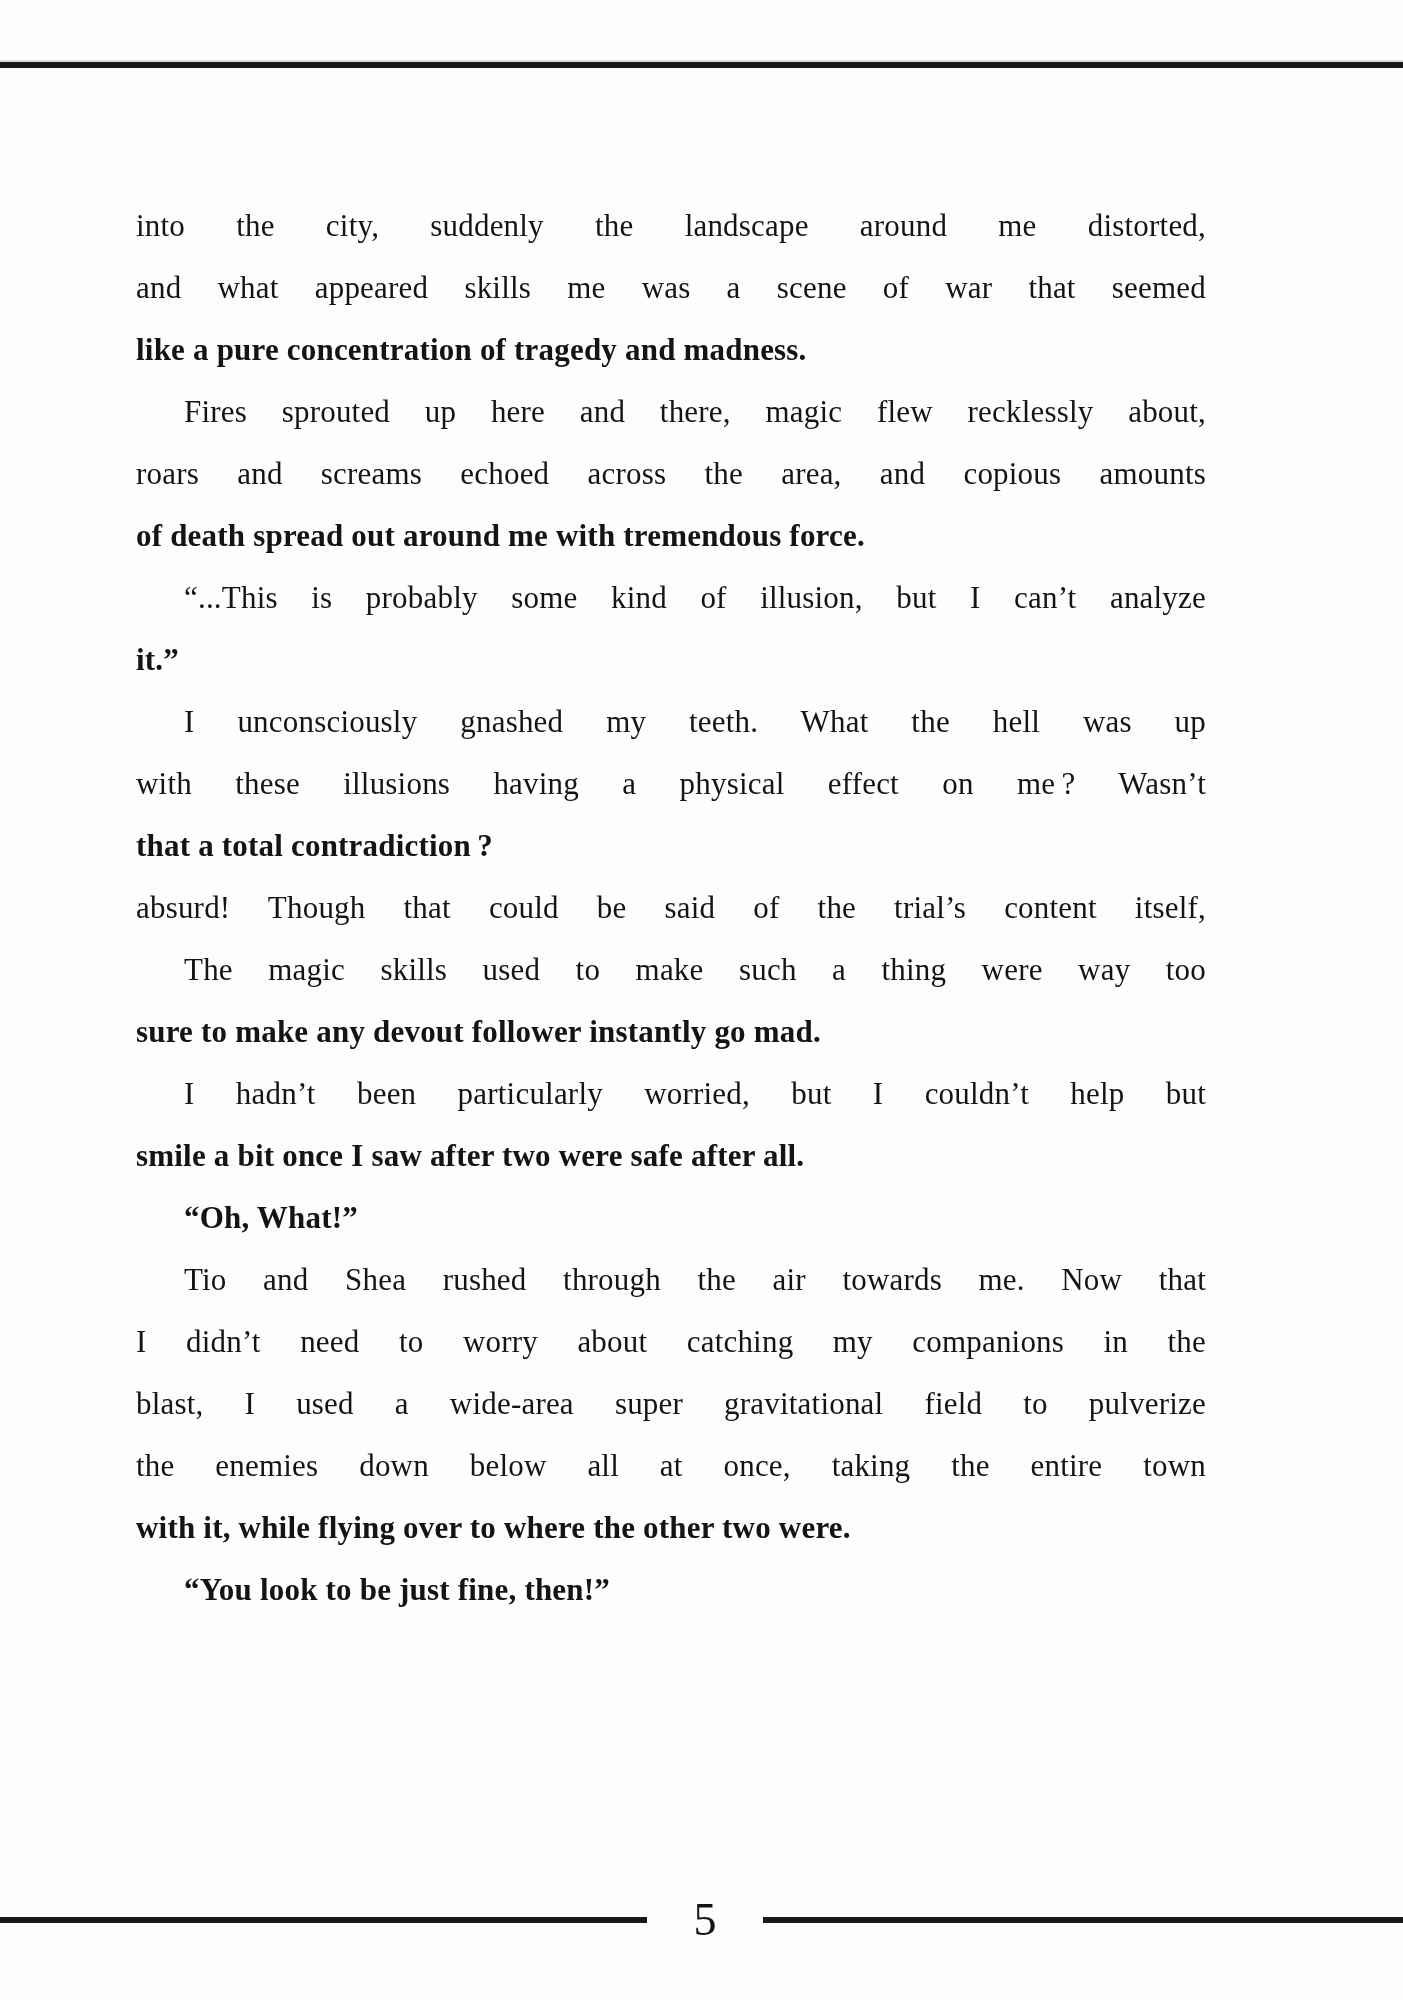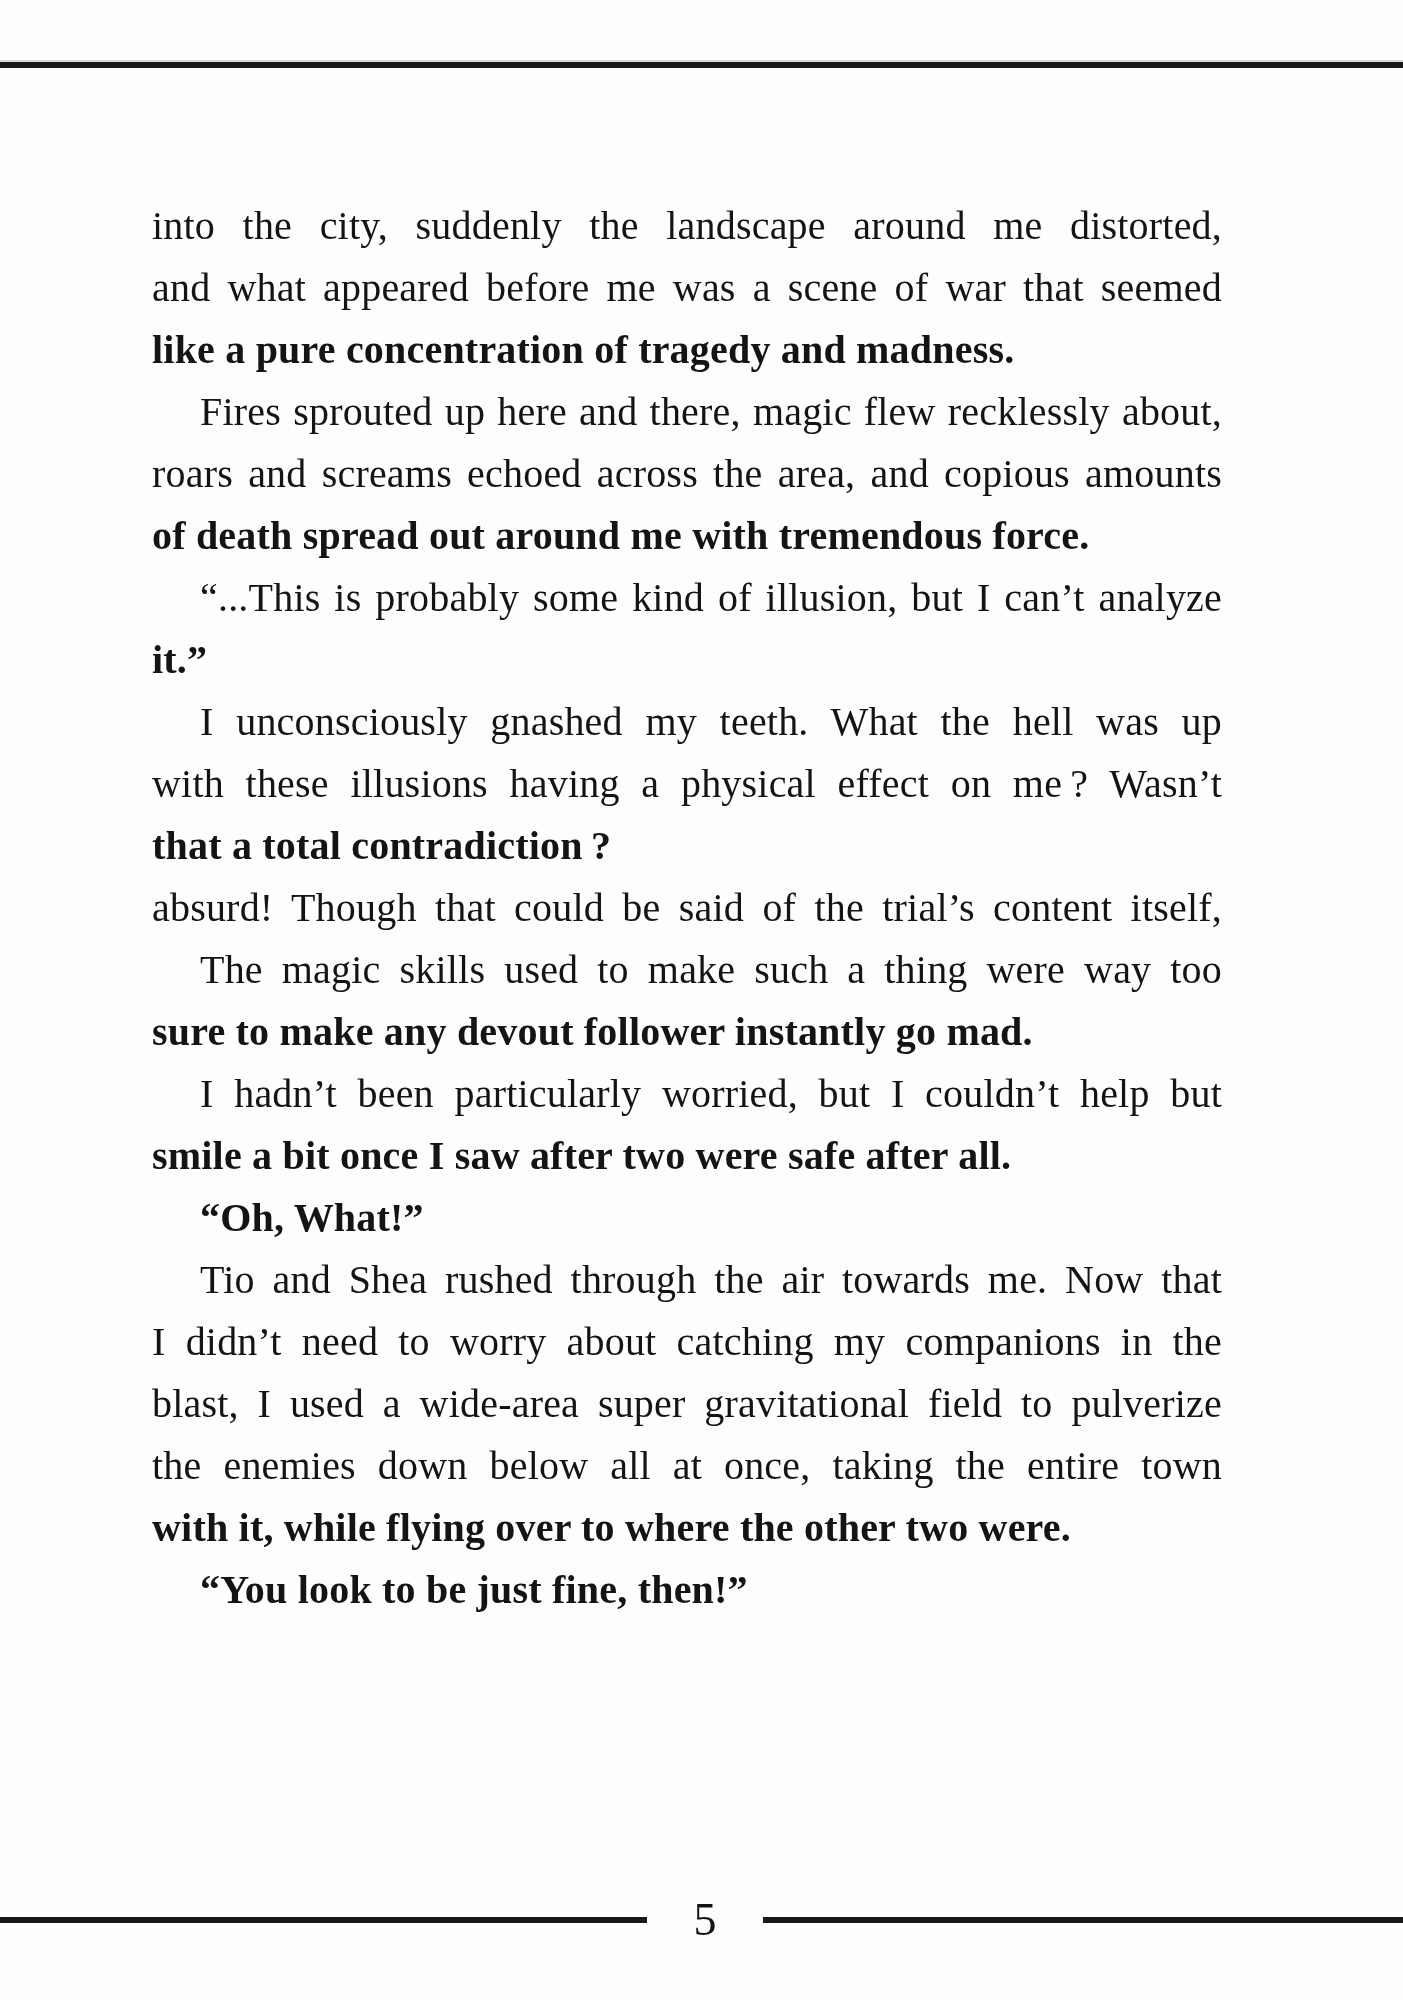--- a/index.html
+++ b/index.html
@@ -20,23 +20,23 @@
     position: absolute;
     top: 60px;
     left: 0;
     width: 100%;
     height: 8px;
     background: linear-gradient(to bottom, #d8d8d8 0px, #d8d8d8 2px, var(--rule-color, #191919) 2px, var(--rule-color, #191919) 100%);
   }
   .text-block {
     position: absolute;
     top: 195px;
-    left: 152px;
+    left: 136px;
     width: 1070px;
-    font-size: 40px;
+    font-size: 31px;
     line-height: 62px;
     letter-spacing: 0.2px;
   }
   .paragraph { margin: 0; }
   .line {
     text-align: justify;
     text-align-last: justify;
     white-space: normal;
   }
   .line.para-end {
@@ -71,21 +71,21 @@
 </style>
 </head>
 <body>
 
 <div class="page">
   <div class="top-rule"></div>
 
   <div class="text-block">
       <div class="paragraph">
         <div class="line">into the city, suddenly the landscape around me distorted,</div>
-        <div class="line">and what appeared before me was a scene of war that seemed</div>
+        <div class="line">and what appeared skills me was a scene of war that seemed</div>
         <div class="line para-end">like a pure concentration of tragedy and madness.</div>
       </div>
       <div class="paragraph">
         <div class="line indent">Fires sprouted up here and there, magic flew recklessly about,</div>
         <div class="line">roars and screams echoed across the area, and copious amounts</div>
         <div class="line para-end">of death spread out around me with tremendous force.</div>
       </div>
       <div class="paragraph">
         <div class="line indent">“...This is probably some kind of illusion, but I can’t analyze</div>
         <div class="line para-end">it.”</div>

